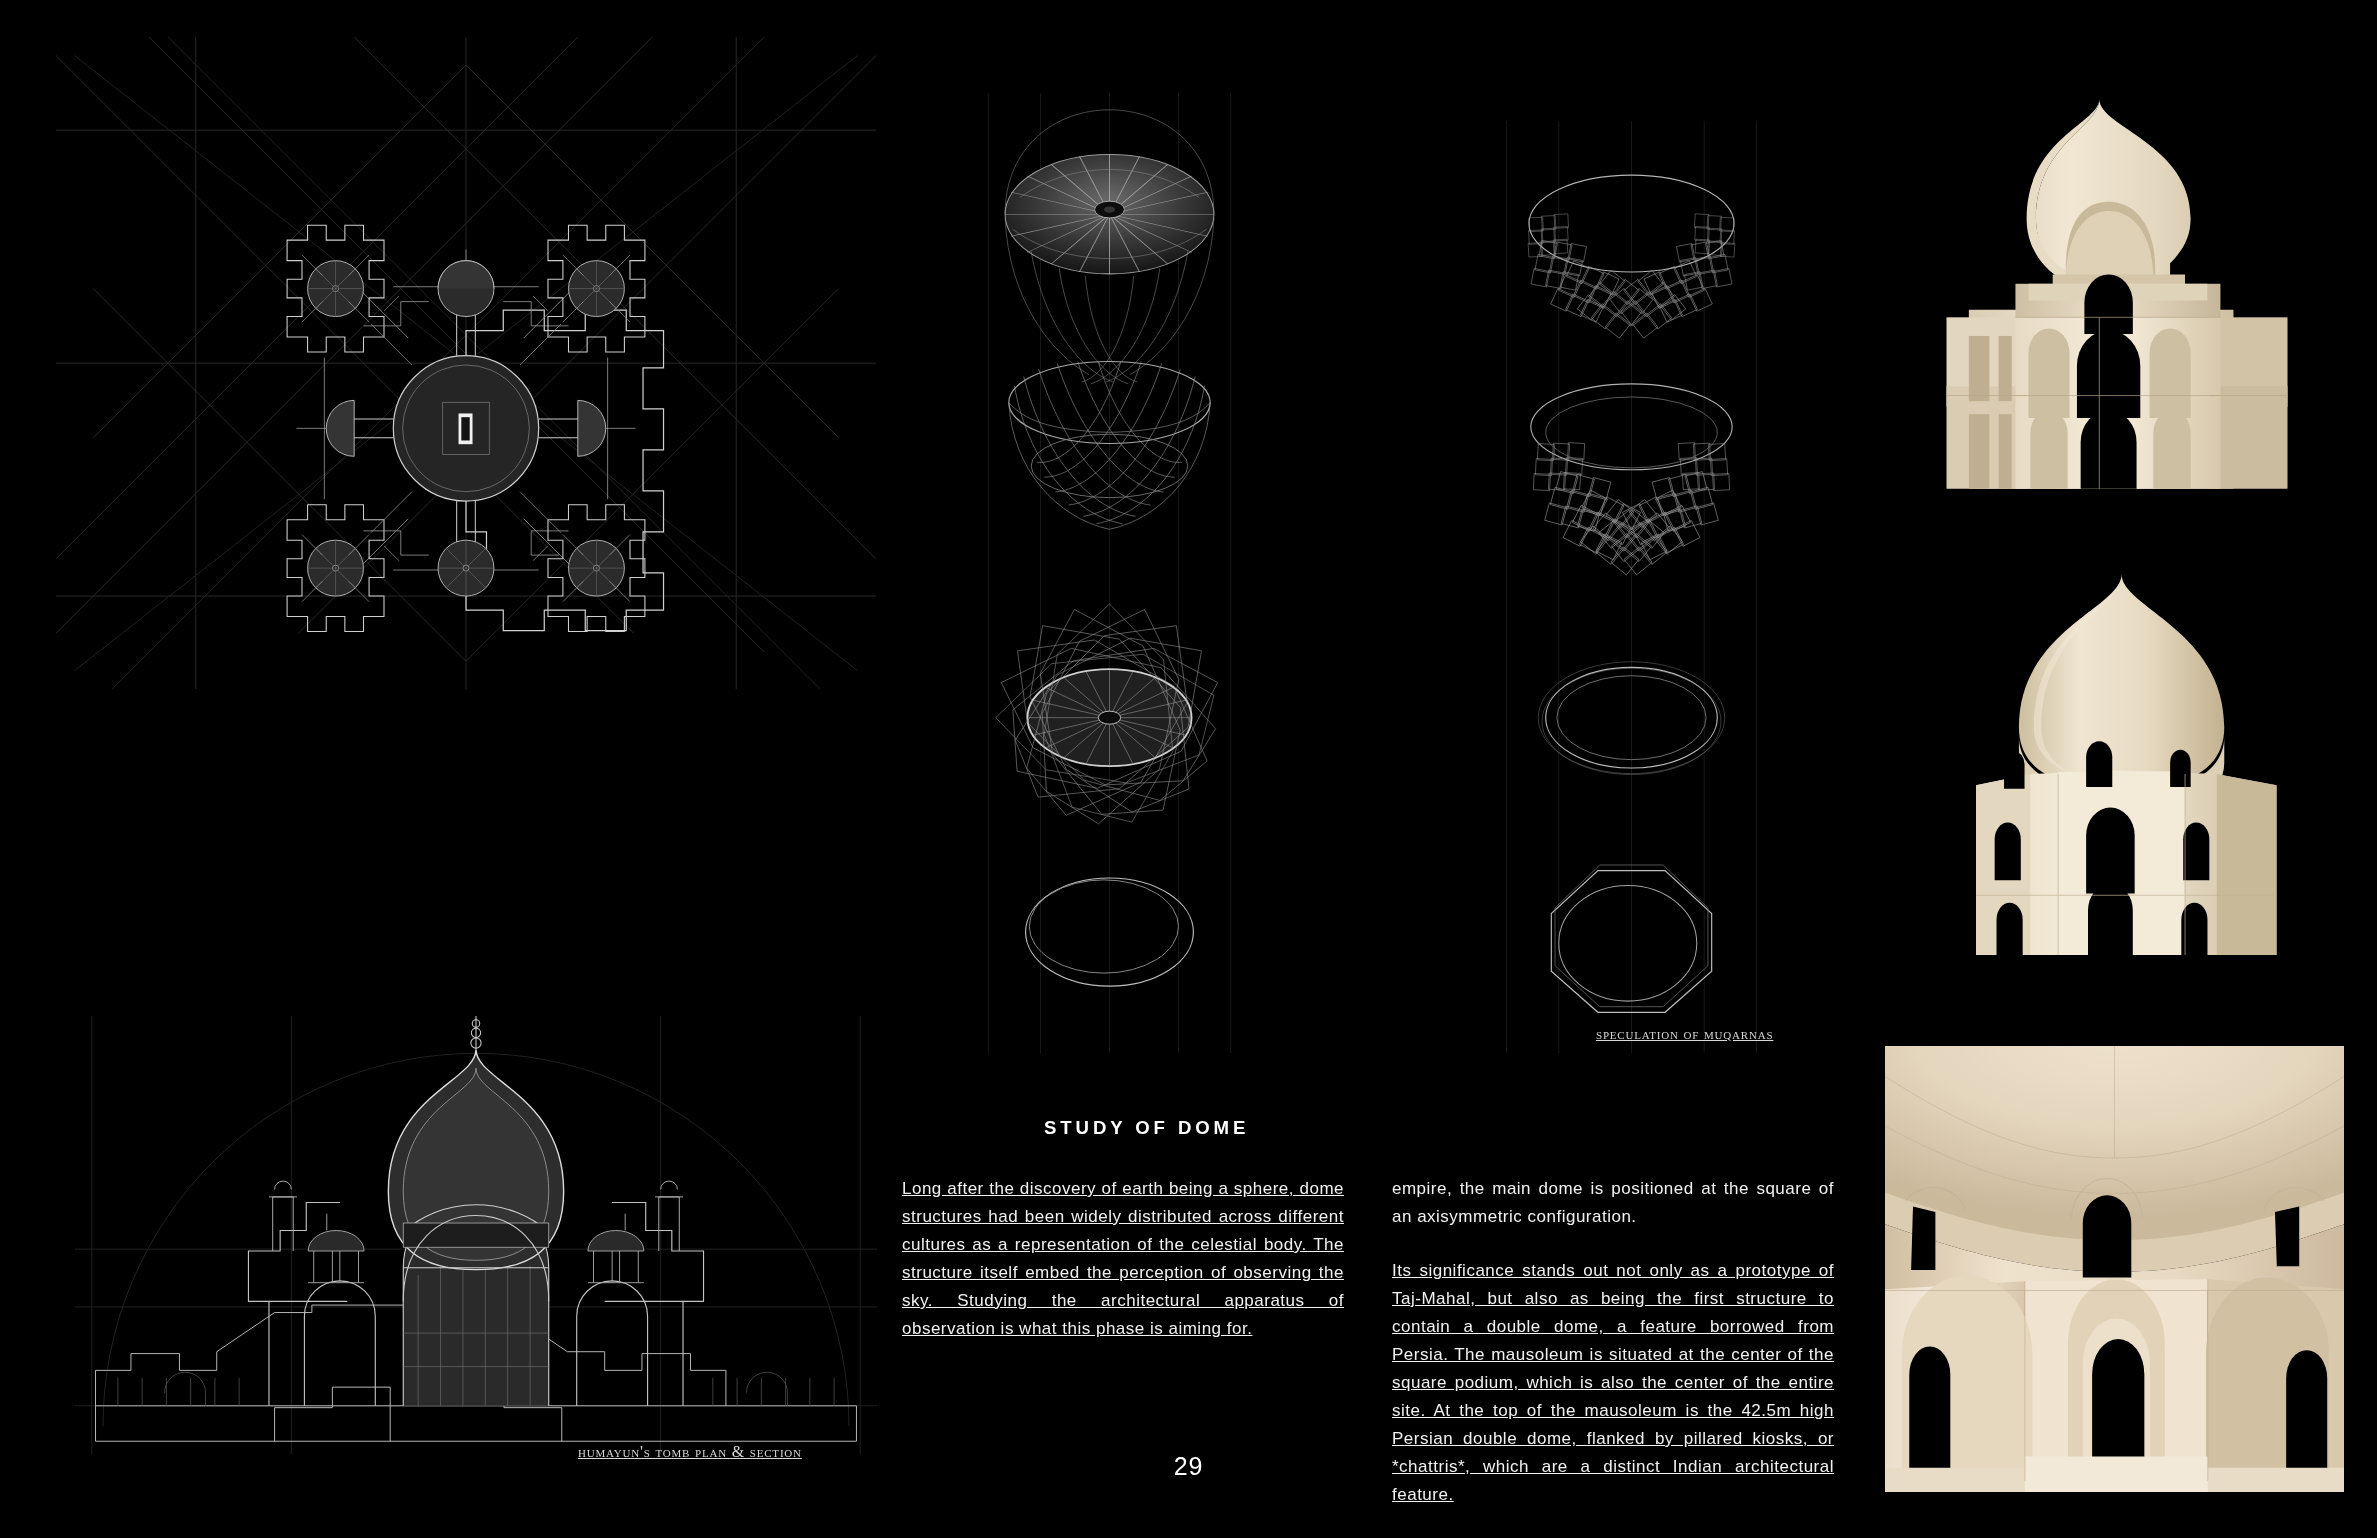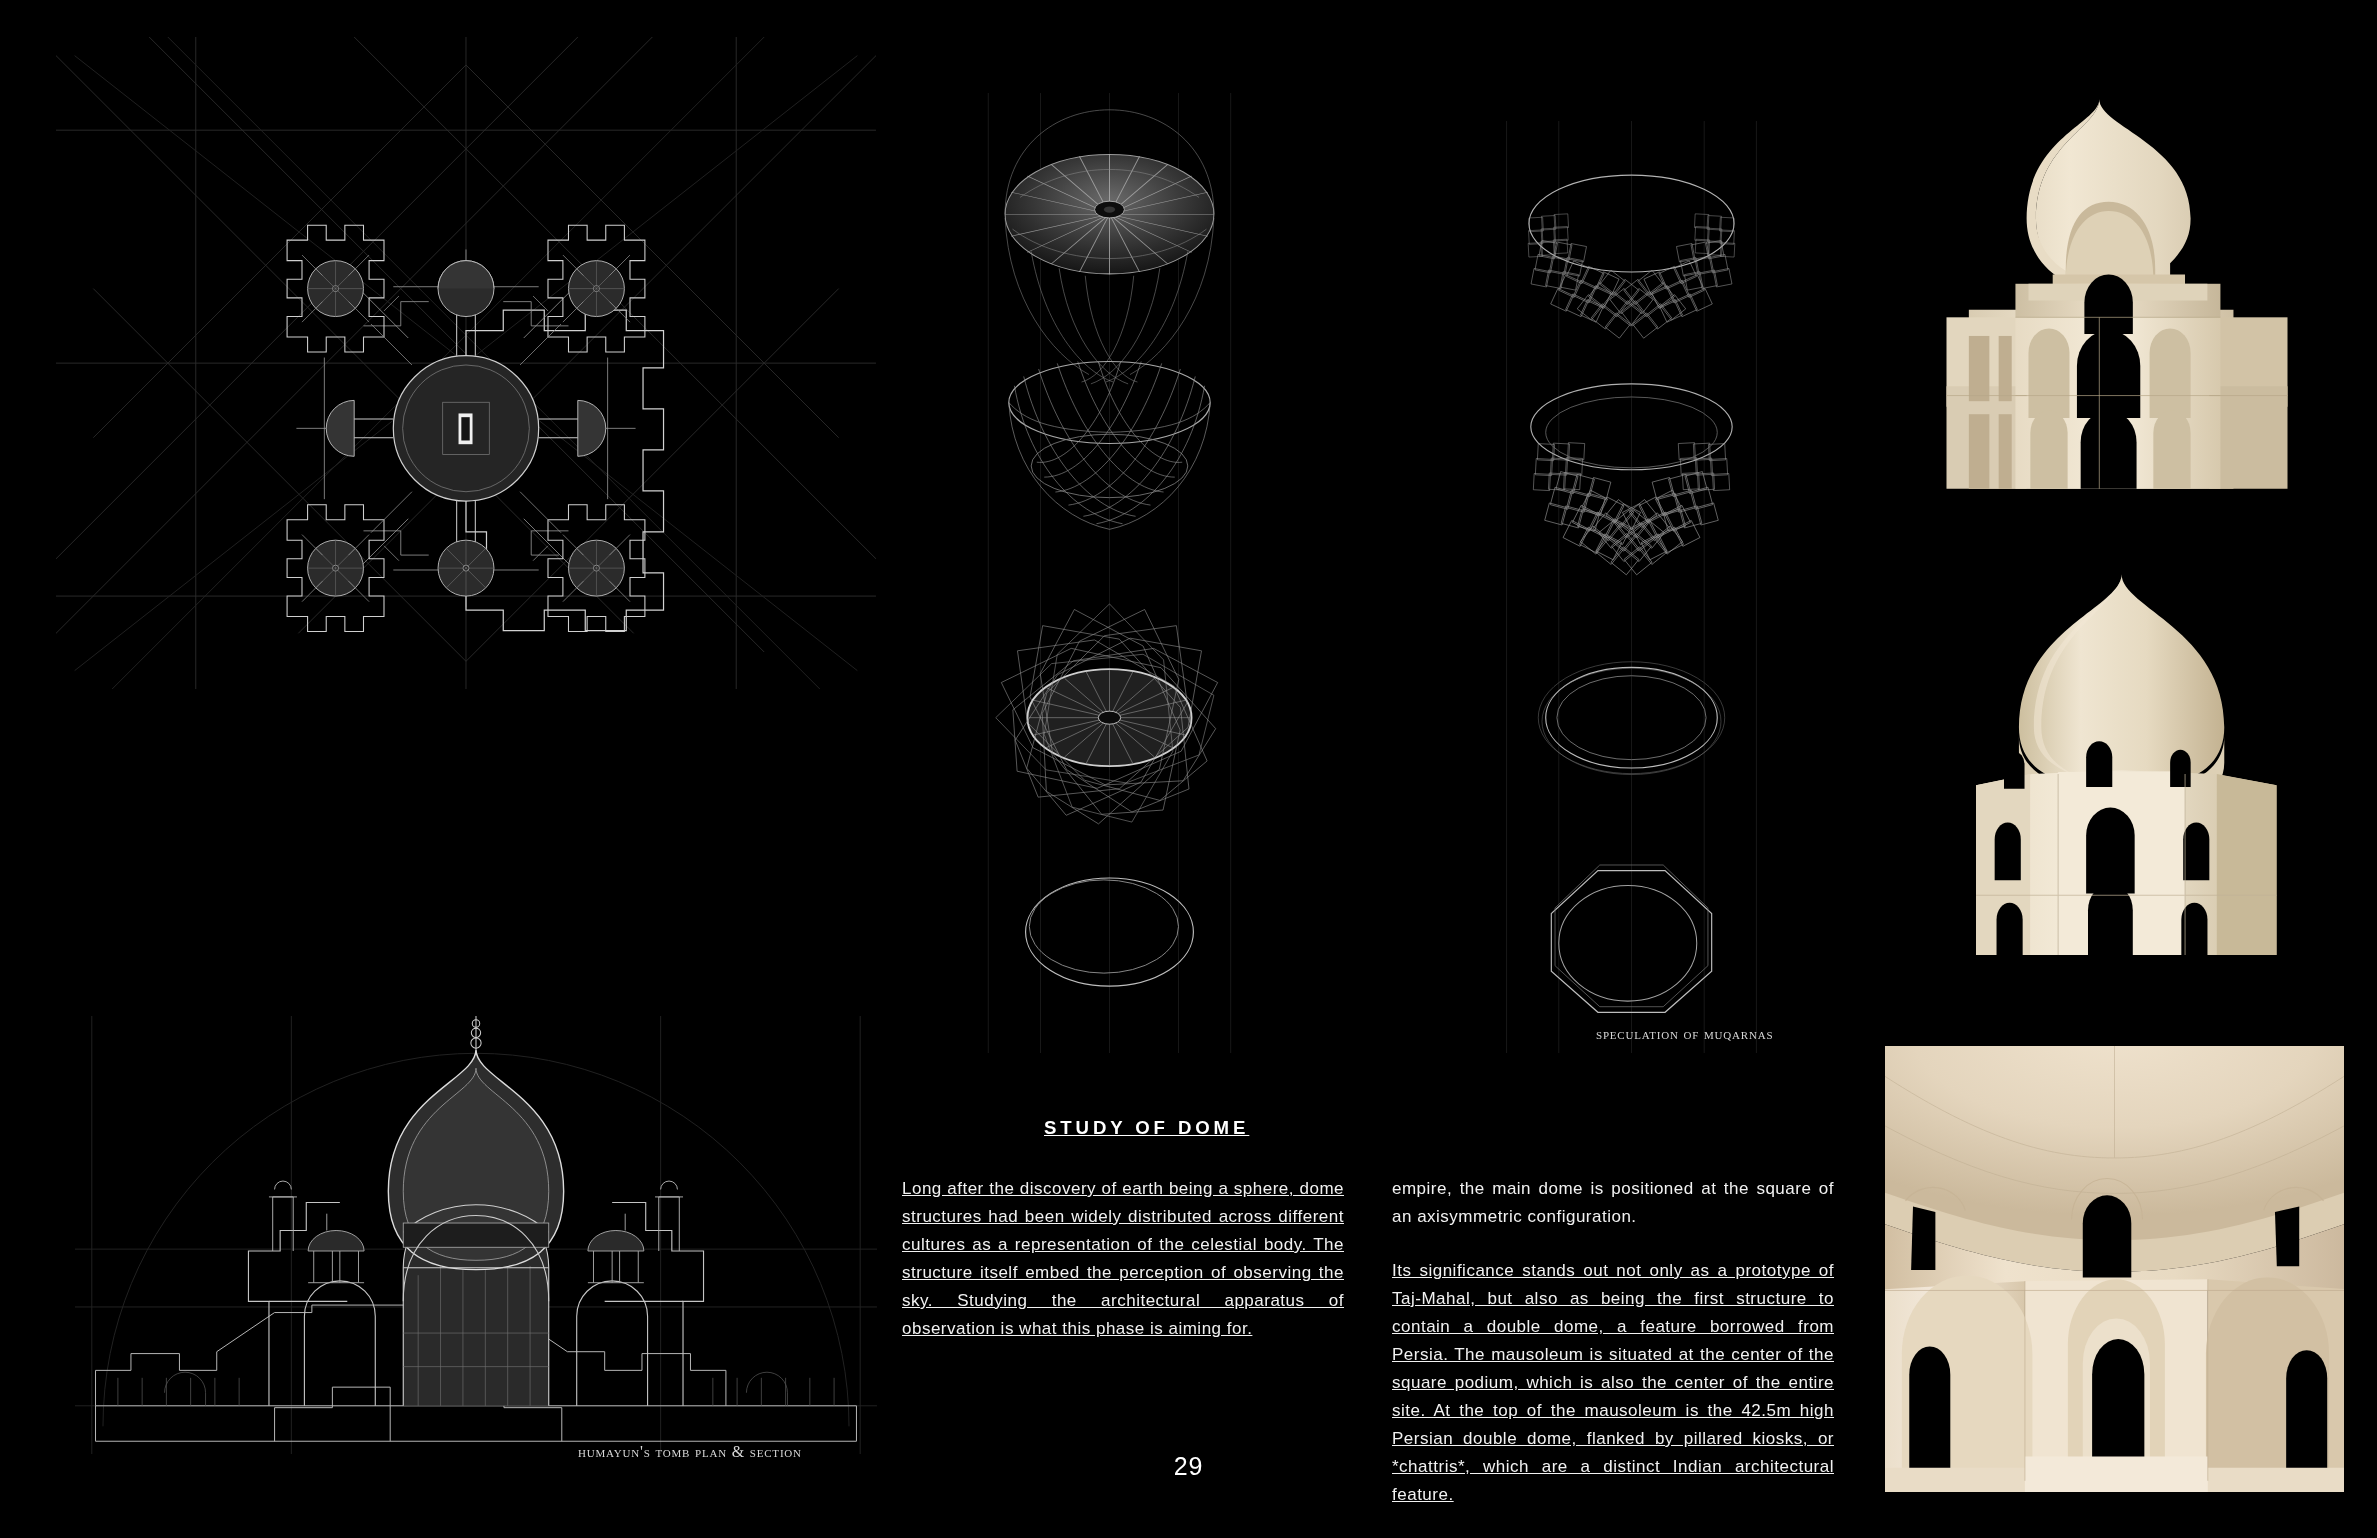--- a/index.html
+++ b/index.html
@@ -34,35 +34,35 @@
 
   
   .caption {
     font-family: "Liberation Serif", serif;
     font-size: 16px;
     letter-spacing: 0.8px;
     color: #d8d8d8;
     font-variant: small-caps;
     text-transform: lowercase;
     white-space: nowrap;
+    text-decoration: underline;
   }
   #caption-plan-section { left: 578px;  top: 1443px; text-align: center; }
   #caption-muqarnas     { left: 1596px; top: 1025px; }
 
   
   #text-block { left: 902px; top: 1117px; width: 932px; height: 373px; }
   .section-heading {
     position: absolute;
     left: 142px;
     top: 0px;
     font-size: 18.6px;
     font-weight: bold;
     letter-spacing: 3.9px;
     color: #ffffff;
-    text-decoration: underline;
   }
   .cols {
     position: absolute;
     left: 0;
     top: 58px;
     width: 932px;
     display: flex;
     gap: 48px;
   }
   .col { width: 445px; }

